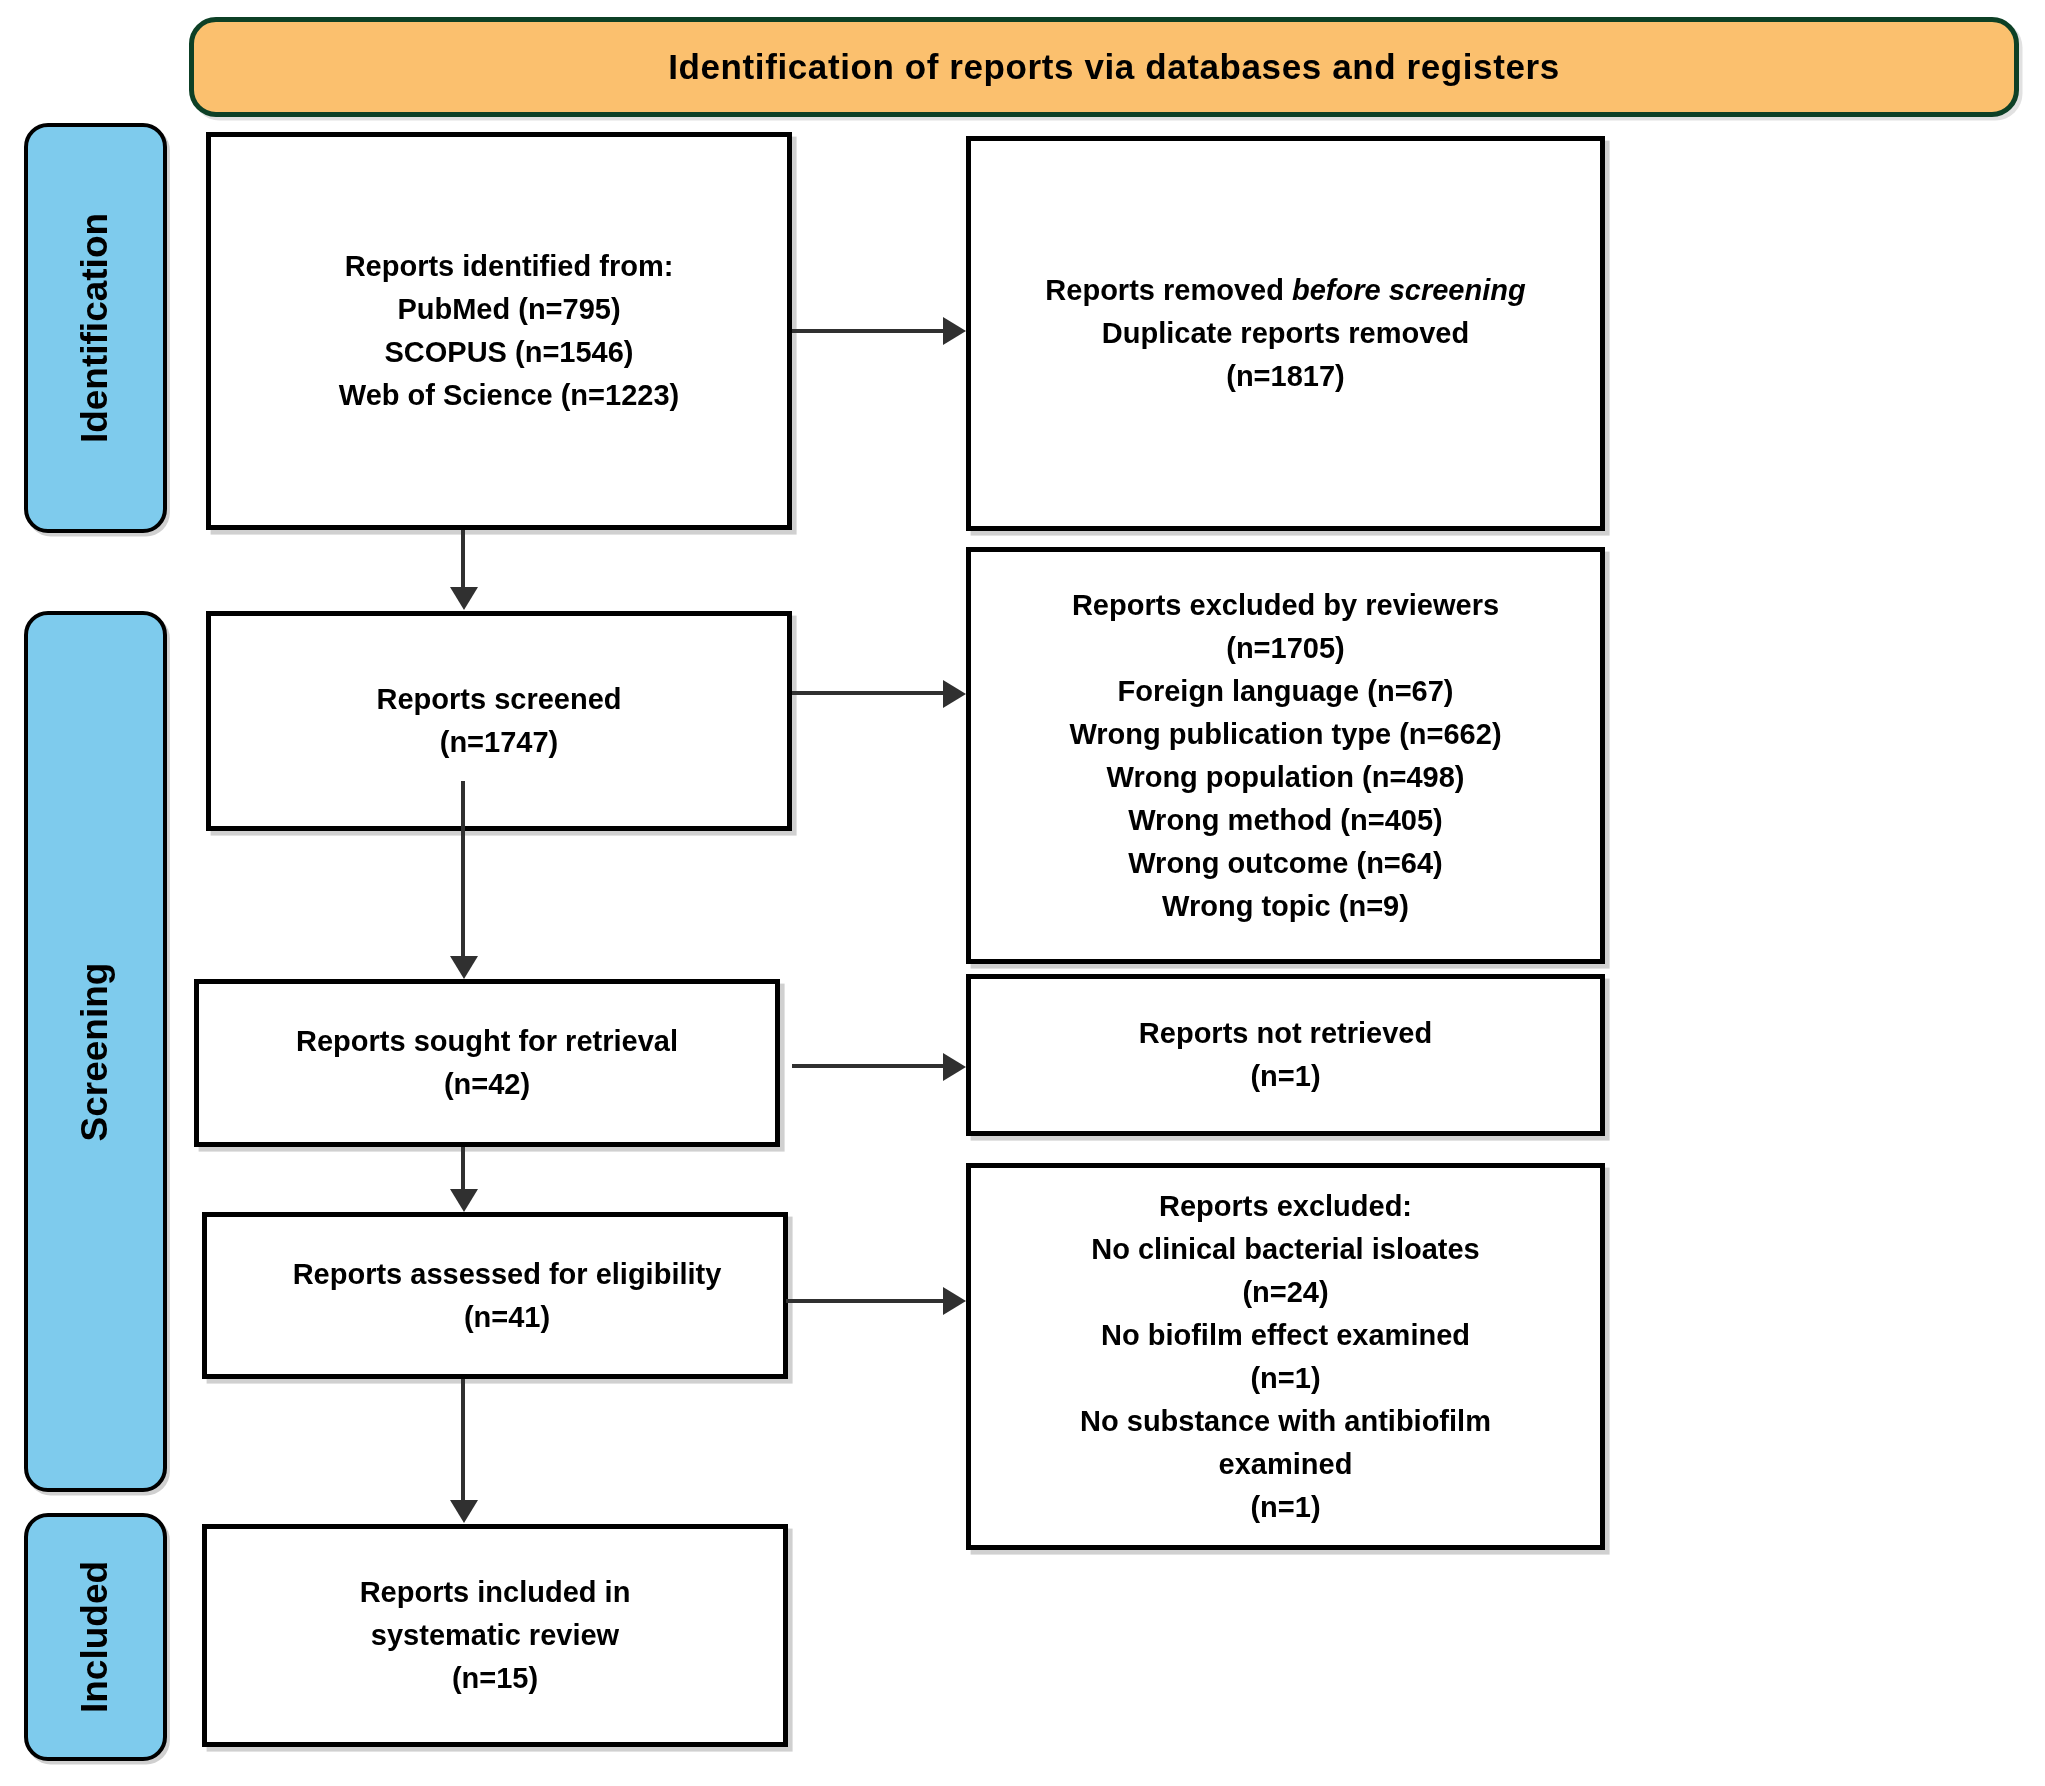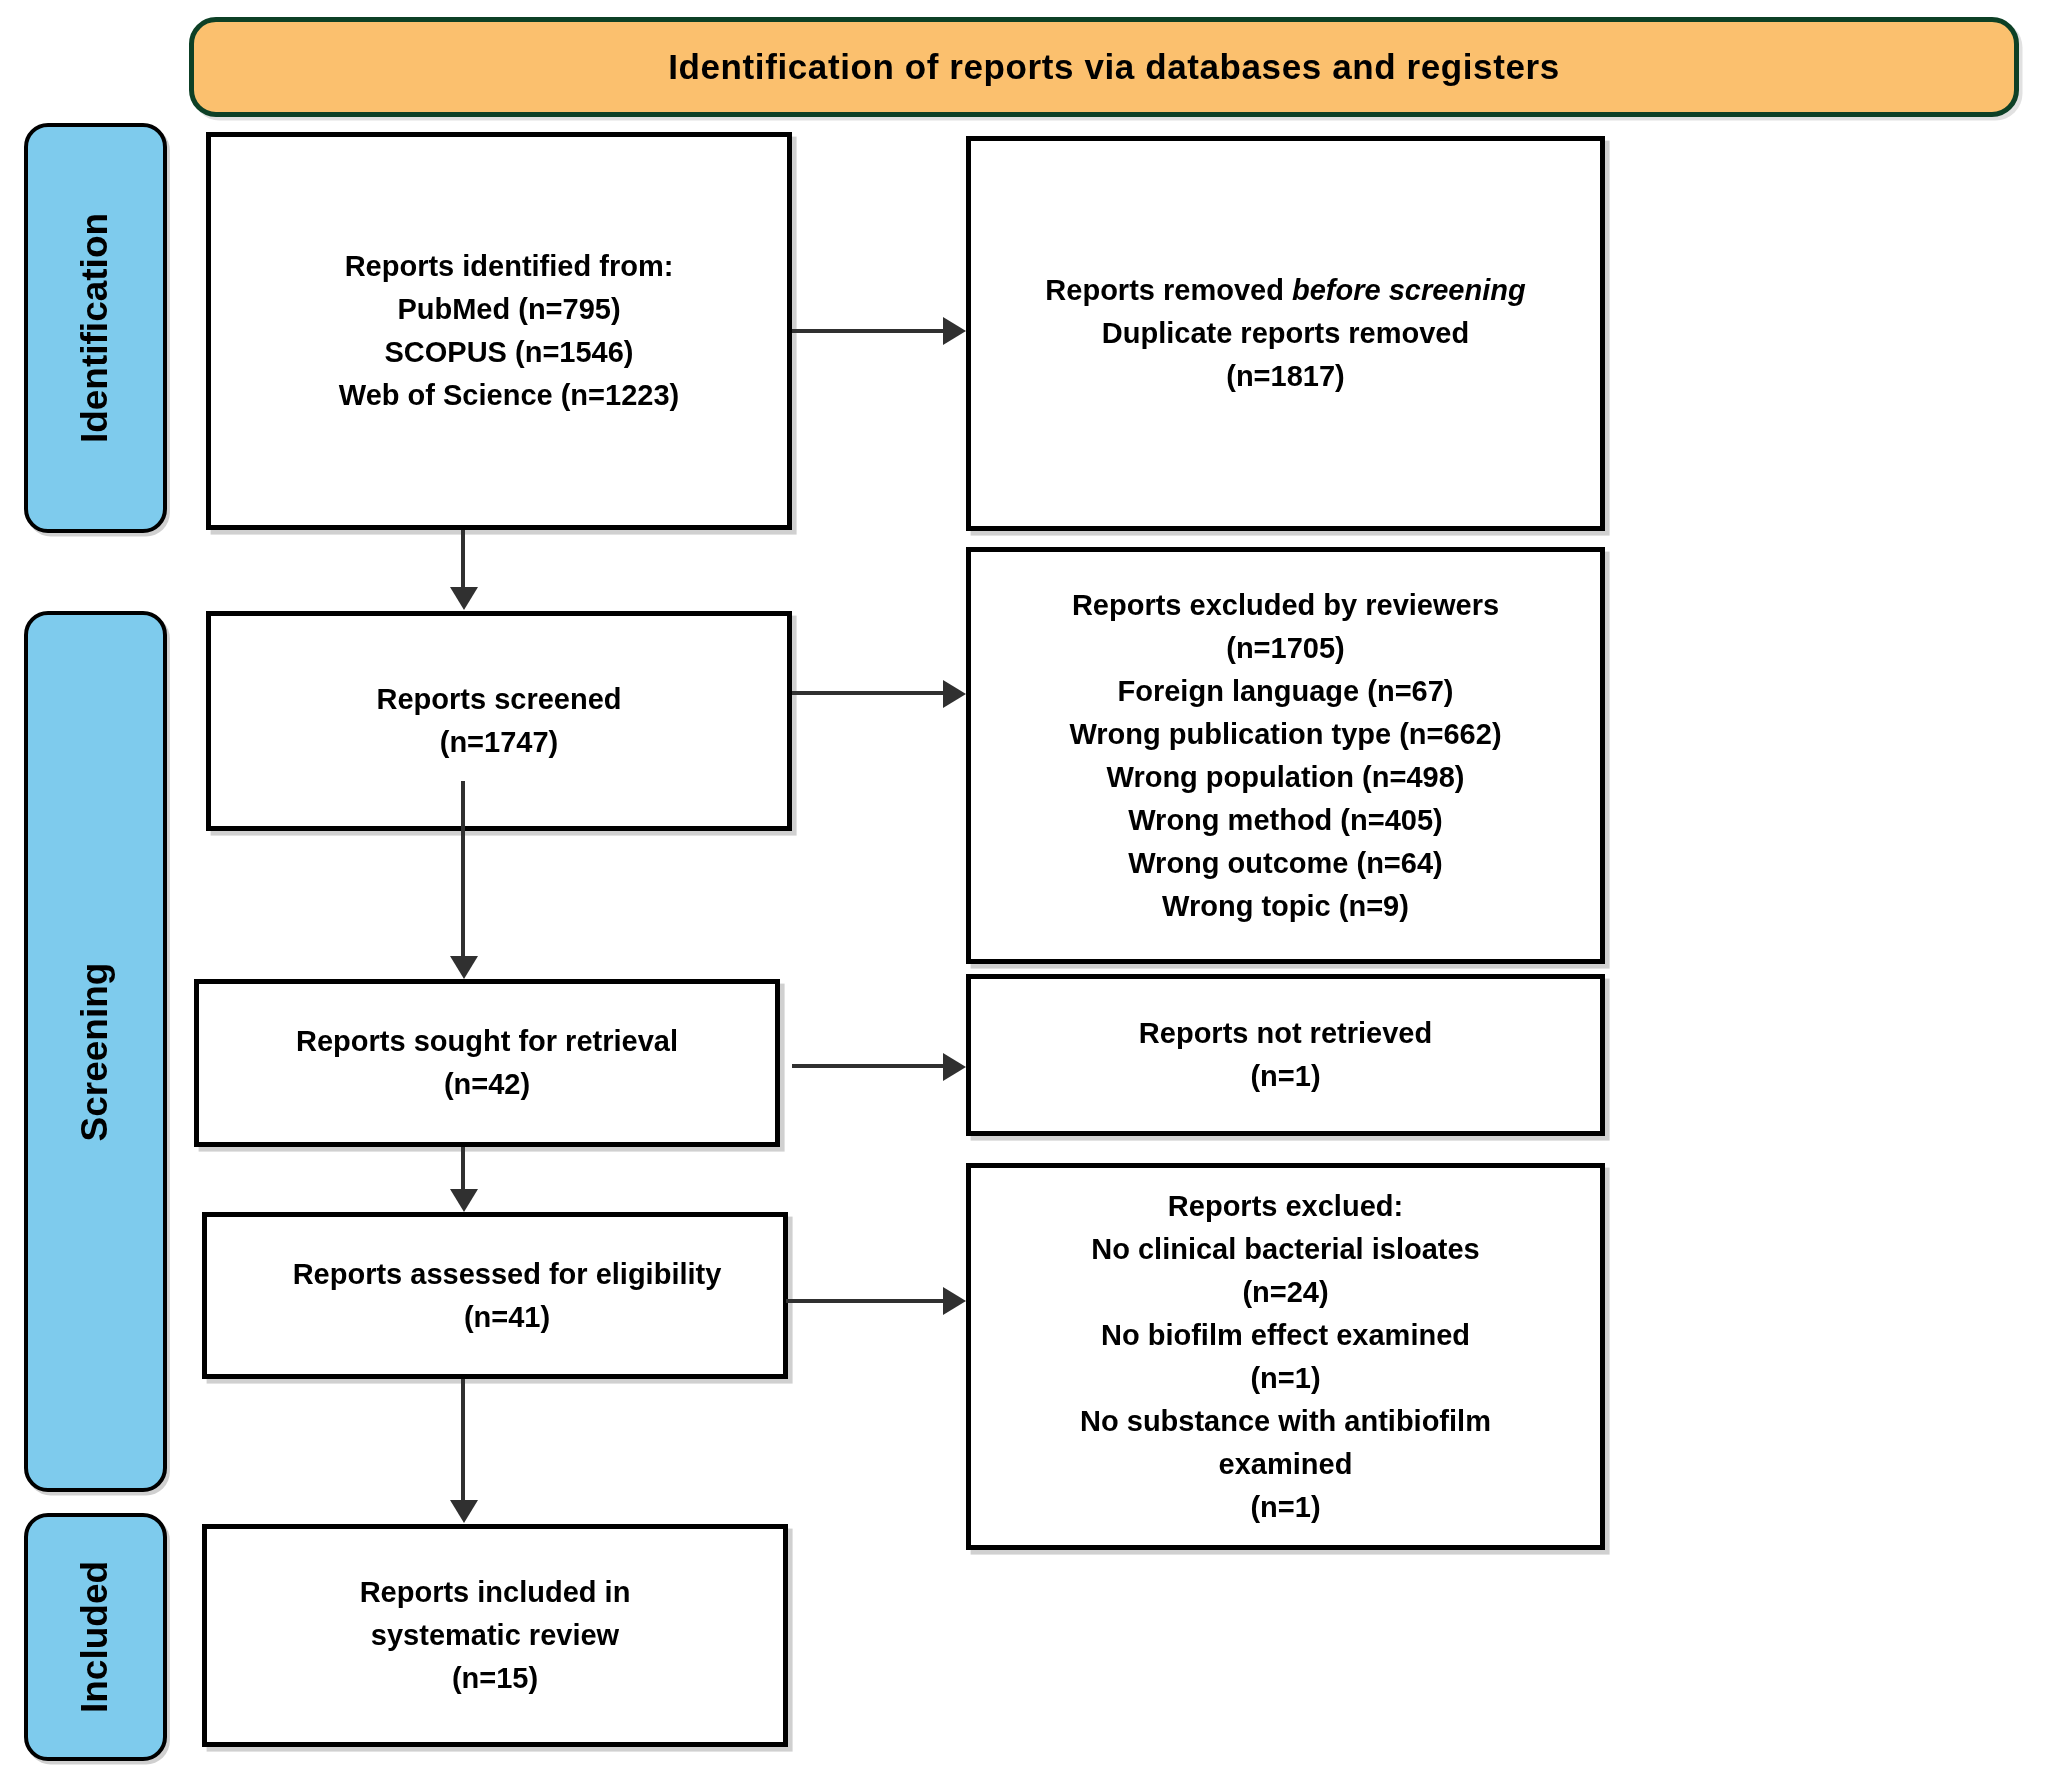--- a/index.html
+++ b/index.html
@@ -152,21 +152,21 @@
     <div class="line">Reports not retrieved</div>
     <div class="line">(n=1)</div>
   </div>
 
   <div class="fbox b-assessed">
     <div class="line">Reports assessed for eligibility</div>
     <div class="line">(n=41)</div>
   </div>
 
   <div class="fbox b-excl-elig">
-    <div class="line">Reports exclued:</div>
+    <div class="line">Reports excluded:</div>
     <div class="line">No clinical bacterial isloates</div>
     <div class="line">(n=24)</div>
     <div class="line">No biofilm effect examined</div>
     <div class="line">(n=1)</div>
     <div class="line">No substance with antibiofilm</div>
     <div class="line">examined</div>
     <div class="line">(n=1)</div>
   </div>
 
   <div class="fbox b-included">

